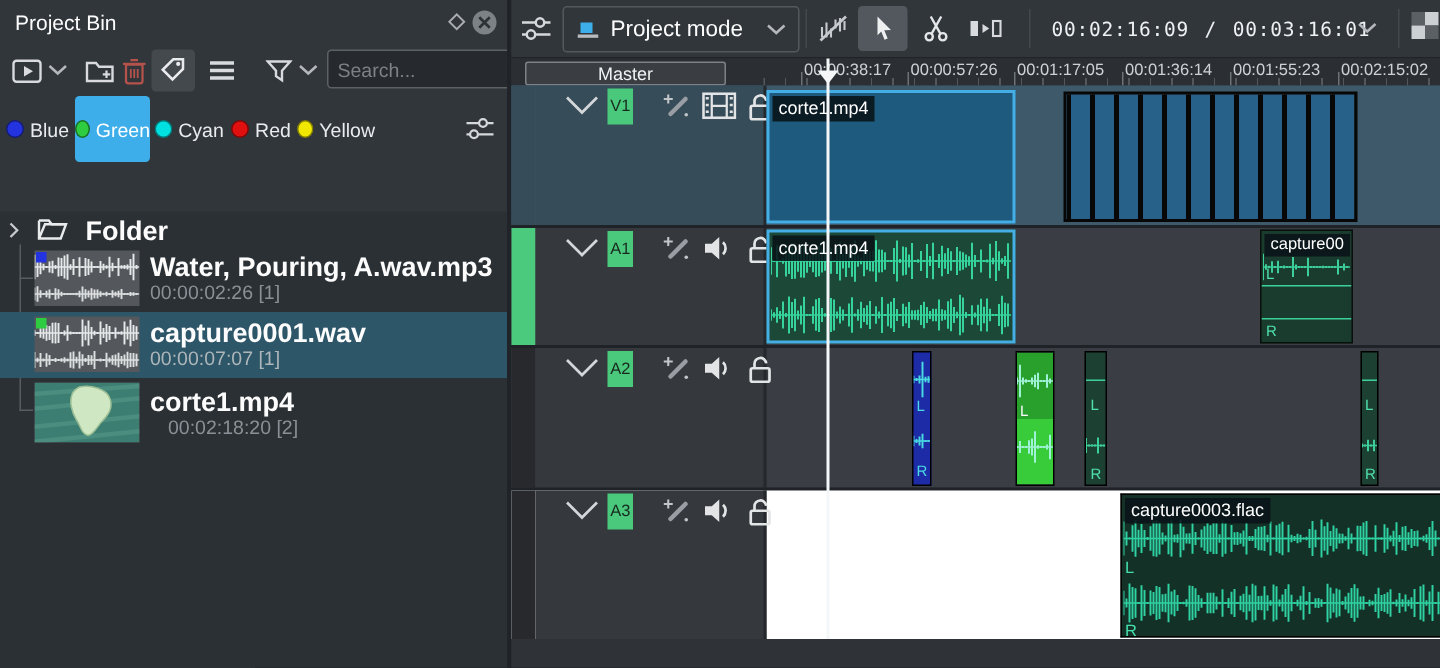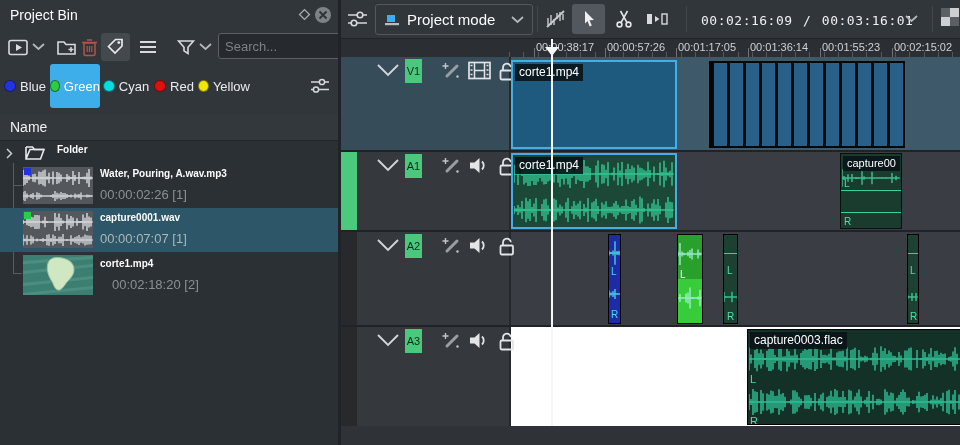--- a/index.html
+++ b/index.html
@@ -21,21 +21,21 @@
   .tagbtn{top:64px;height:44px;border-radius:3px;display:flex;flex-direction:row;align-items:center;justify-content:center;gap:4px;}
   .tagbtn .dot{width:10px;height:10px;border-radius:50%;border:1px solid rgba(0,0,0,.45);}
   .tagbtn .lbl{font-size:13px;color:#e9ebec;}
   .tagbtn.sel{background:#3daee9;}
   .tagbtn.sel .lbl{color:#ffffff;}
   .name-hdr{left:0;top:115px;width:338px;height:25px;background:#33383d;border-bottom:1px solid #232629;}
   .name-hdr span{position:absolute;left:10px;top:4px;font-size:14px;color:#eff0f1;}
   .list{left:0;top:141px;width:338px;height:304px;background:#2b3035;}
   .row-sel{background:#2d5668;}
   .thumb{background:#54585c;overflow:hidden;}
-  .item-name{font-size:10px;font-weight:600;color:#fcfcfc;white-space:nowrap;}
+  .item-name{font-size:18px;font-weight:600;color:#fcfcfc;white-space:nowrap;}
   .item-dur{font-size:13px;color:#8b9096;}
   .tree-line{background:#575c61;}
   
   .tl{left:341px;top:0;width:619px;height:445px;background:#31363b;}
   .divider{left:338px;top:0;width:3px;height:445px;background:#202327;}
   .tl-toolbar{left:341px;top:0;width:619px;height:38px;background:#31363b;border-bottom:1px solid #202327;}
   .combo{left:375px;top:4px;width:156px;height:29px;border:1px solid #53585d;border-radius:3px;display:flex;align-items:center;}
   .combo .txt{font-size:15px;color:#fcfcfc;margin-left:8px;}
   .vsep{top:6px;width:1px;height:26px;background:#44484d;}
   .tbtn{top:4px;height:30px;display:flex;align-items:center;justify-content:center;border-radius:3px;}
@@ -155,23 +155,20 @@
     <div class="lbl">Yellow</div>
   </div>
   <div class="abs" style="left:310px;top:77px;">
     <svg width="20" height="18">
         <path d="M1 5h18M1 12.5h18" stroke="#d6d9db" stroke-width="1.5"></path>
         <circle cx="12" cy="5" r="2.6" fill="#31363b" stroke="#d6d9db" stroke-width="1.5"></circle>
         <circle cx="6" cy="12.5" r="2.6" fill="#31363b" stroke="#d6d9db" stroke-width="1.5"></circle>
       </svg>
   </div>
 
-  <div class="abs name-hdr">
-    <span>Name</span>
-  </div>
 
   <div class="abs list">
 
     <div class="abs" style="left:0;top:1px;width:338px;height:22px;">
       <span class="abs" style="left:6px;top:6px;">
         <svg width="7" height="11">
             <polyline points="1,1 5.5,5.5 1,10" fill="none" stroke="#c8ccd0" stroke-width="1.5"></polyline>
           </svg>
       </span>
       <span class="abs" style="left:24px;top:1px;">
@@ -310,20 +307,21 @@
     <svg width="20" height="20">
         <rect x="1" y="1" width="9" height="9" fill="#5b6065"></rect>
         <rect x="10" y="1" width="9" height="9" fill="#cdd0d3"></rect>
         <rect x="1" y="10" width="9" height="9" fill="#cdd0d3"></rect>
         <rect x="10" y="10" width="9" height="9" fill="#5b6065"></rect>
       </svg>
   </div>
 </div>
 
 <div class="abs ruler nosel">
+  <div class="abs master">Master</div>
   <div class="abs rlabel" style="left:195px;">00:00:38:17</div>
   <div class="abs rlabel" style="left:266px;">00:00:57:26</div>
   <div class="abs rlabel" style="left:337px;">00:01:17:05</div>
   <div class="abs rlabel" style="left:409px;">00:01:36:14</div>
   <div class="abs rlabel" style="left:481px;">00:01:55:23</div>
   <div class="abs rlabel" style="left:553px;">00:02:15:02</div>
   <div class="abs mtick" style="left:193px;"></div>
   <div class="abs mtick" style="left:264px;"></div>
   <div class="abs mtick" style="left:335px;"></div>
   <div class="abs mtick" style="left:407px;"></div>

